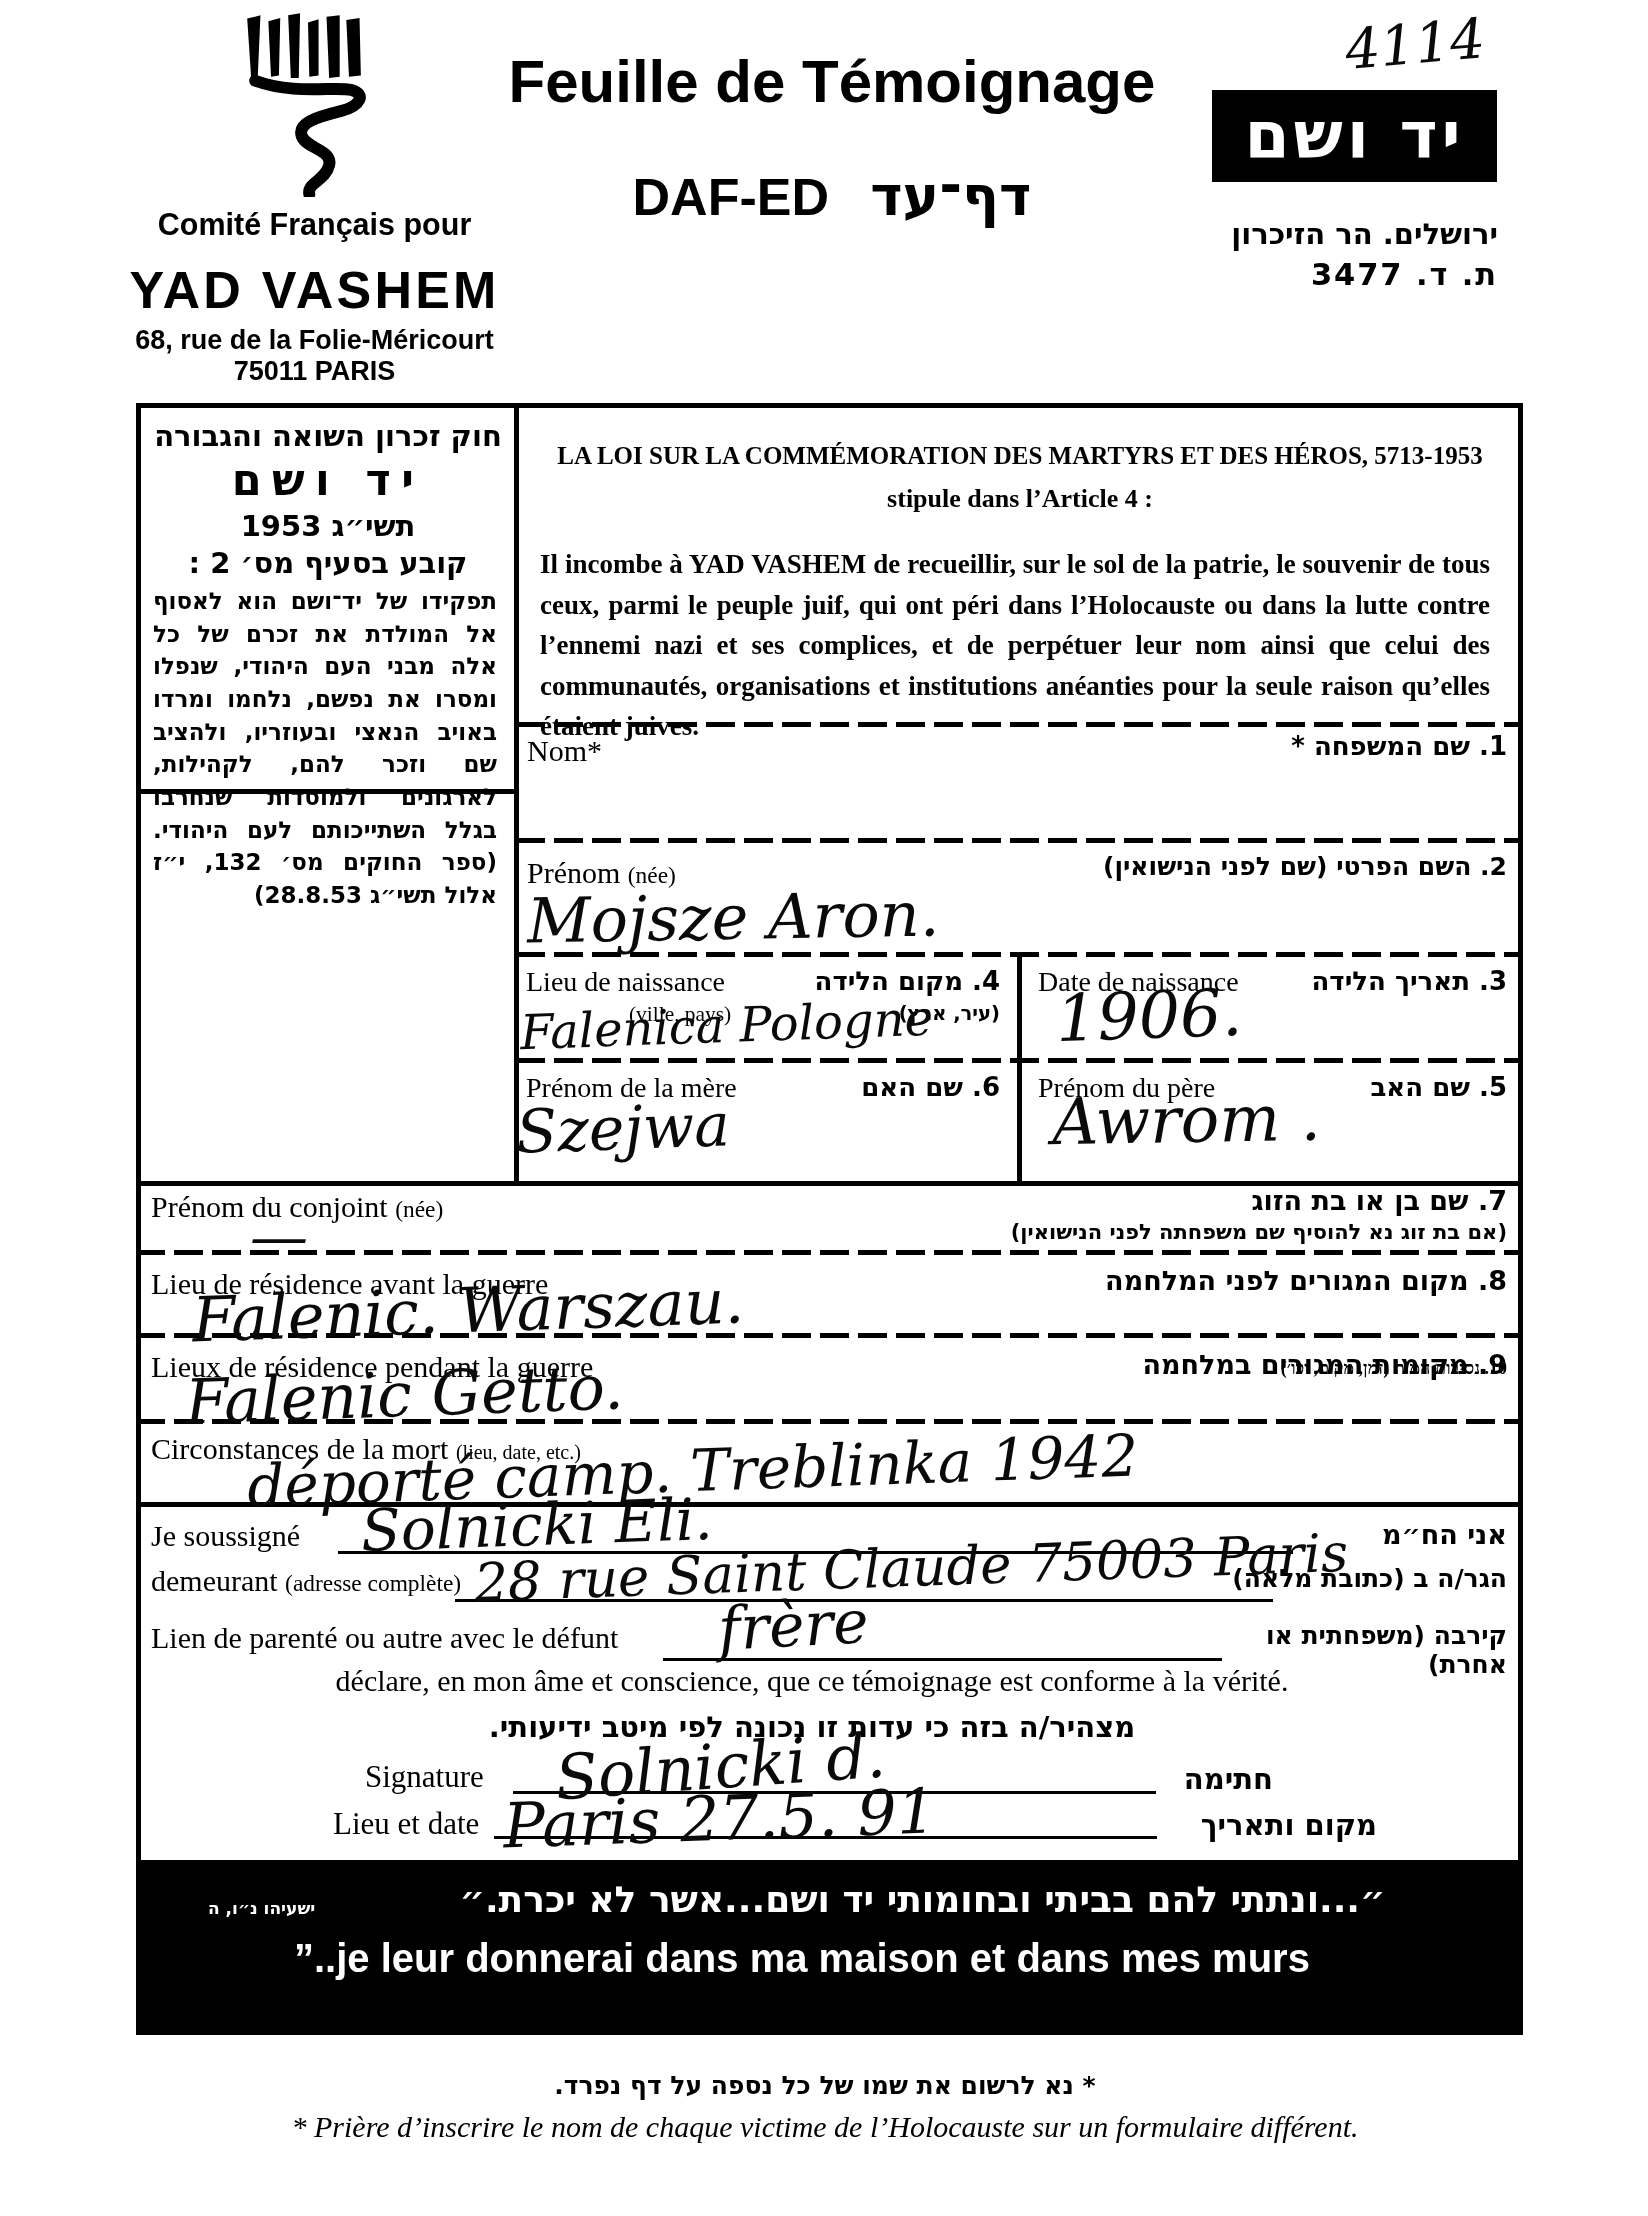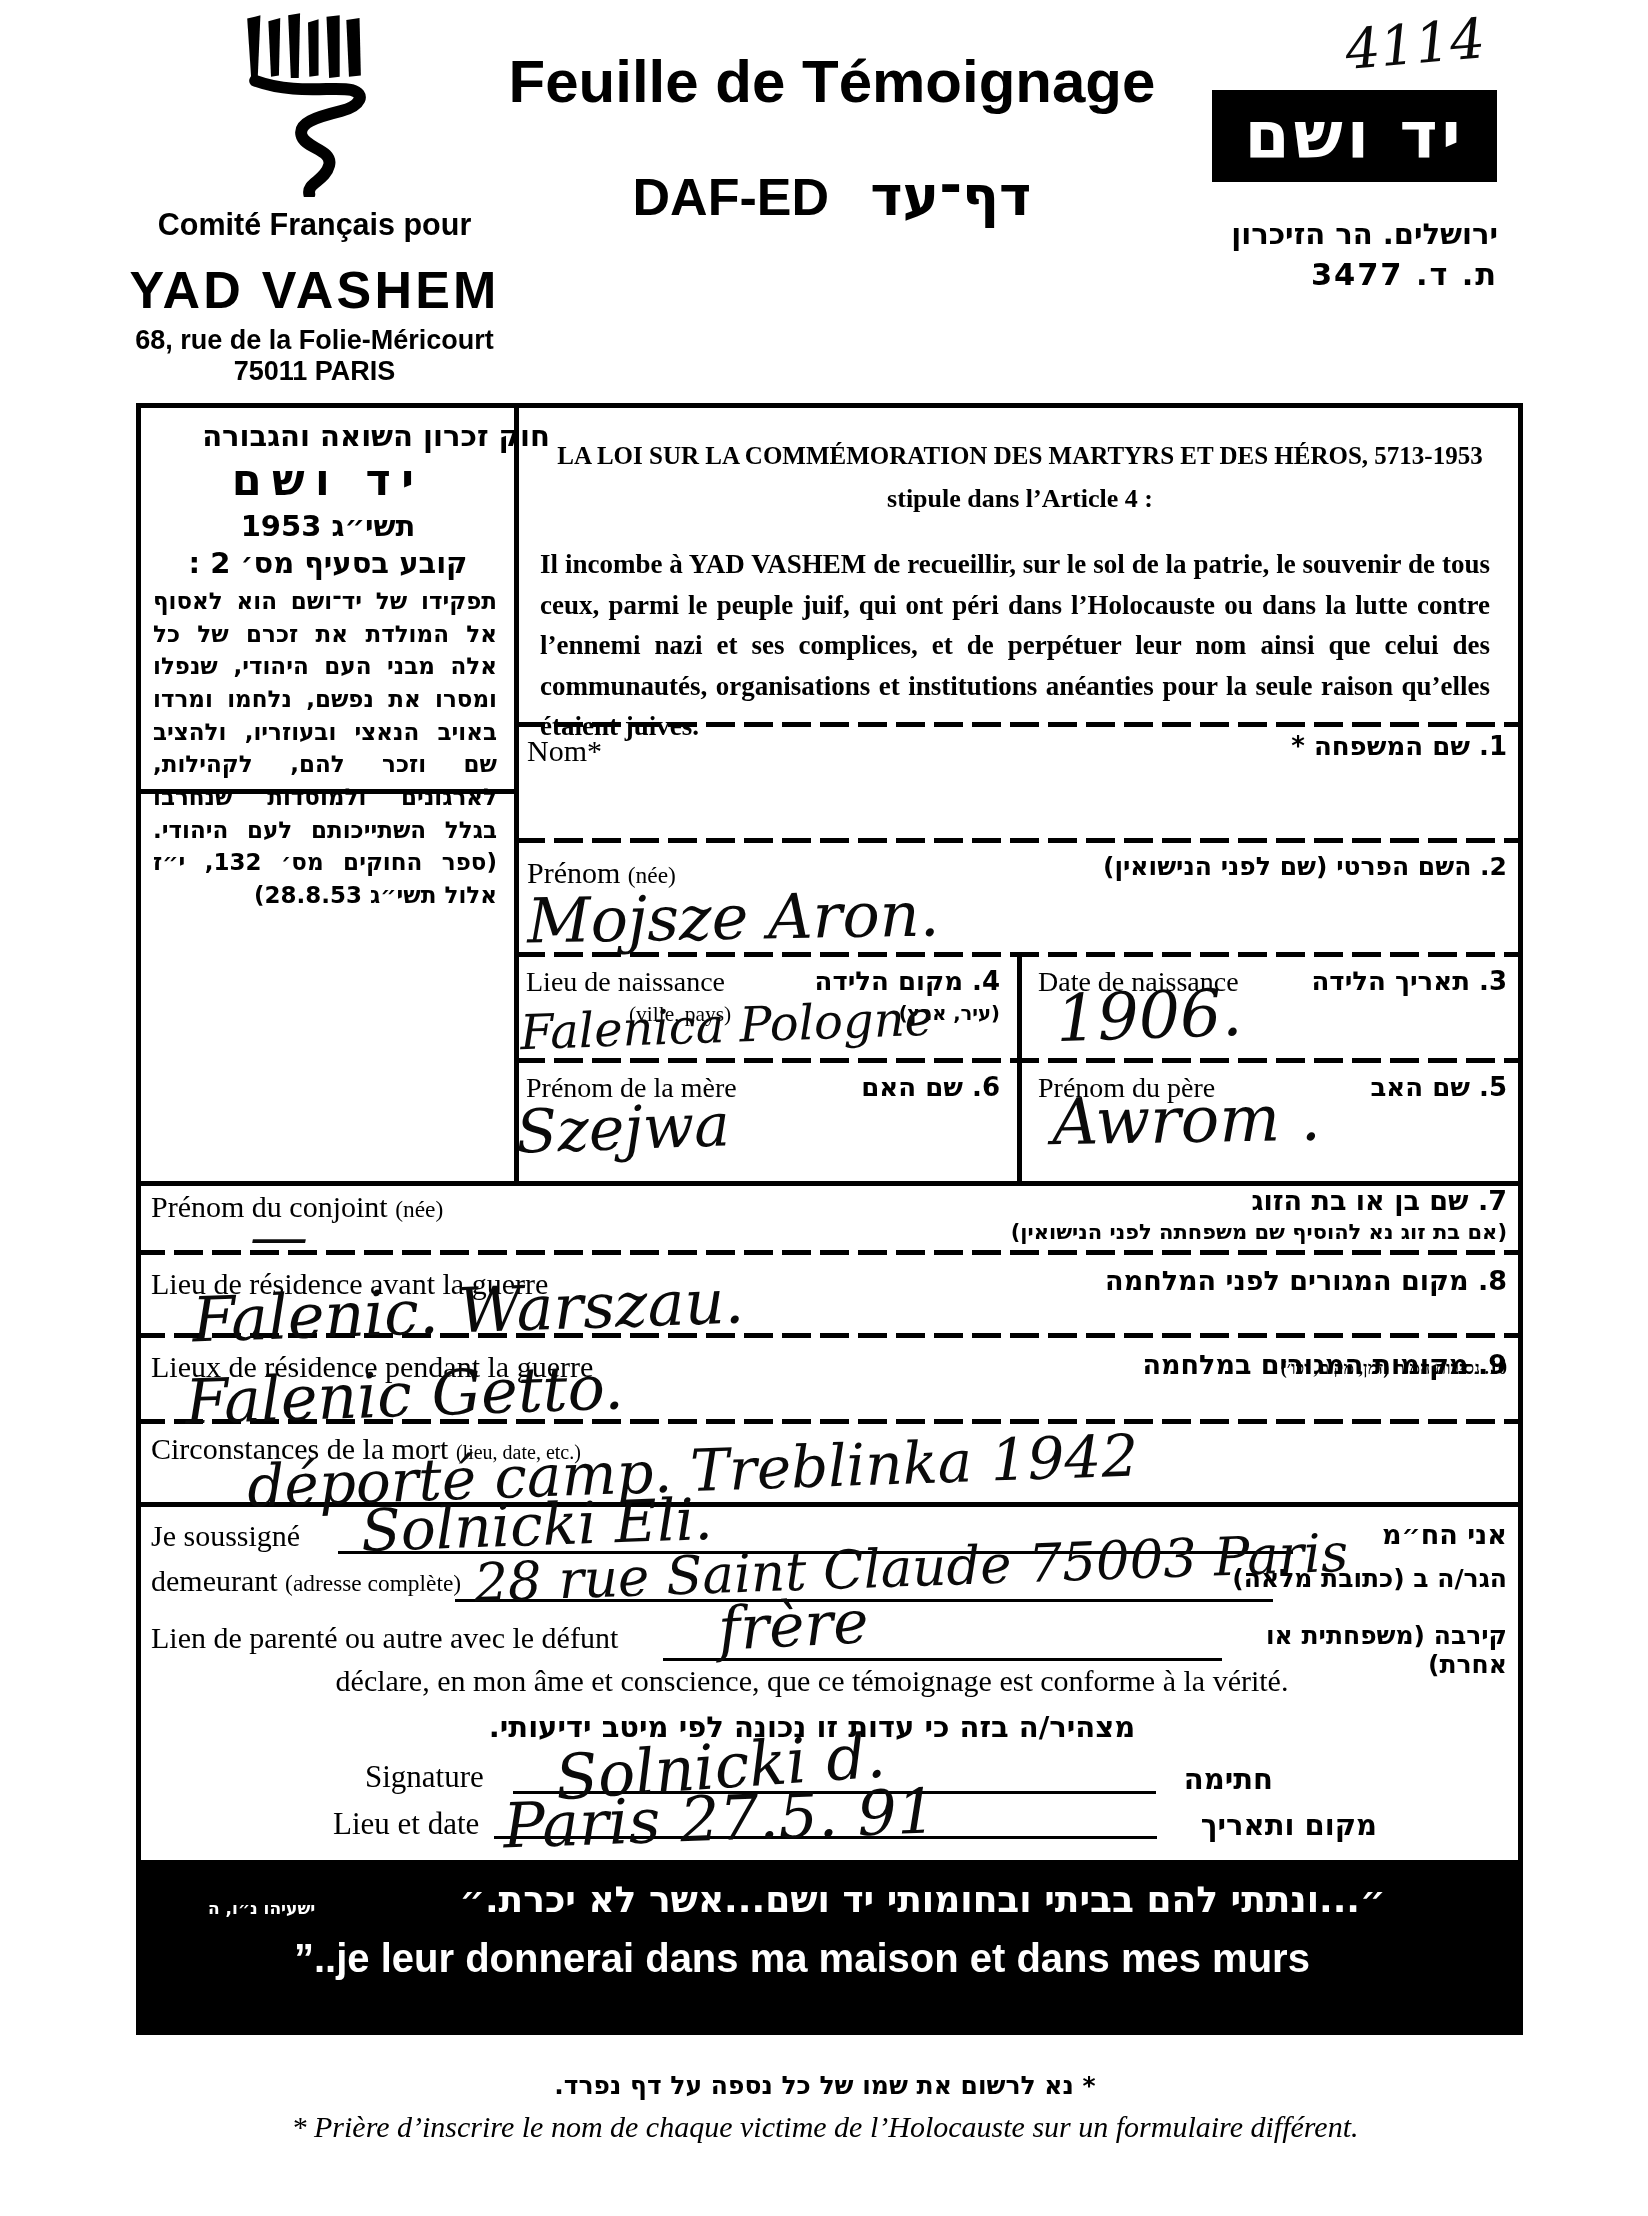--- a/index.html
+++ b/index.html
@@ -70,21 +70,21 @@
   <div class="dashline" style="left:516px;top:838px;width:1007px;"></div>
   <div class="dashline" style="left:516px;top:952px;width:1007px;"></div>
   <div class="dashline" style="left:516px;top:1058px;width:1007px;"></div>
   <div class="vline" style="left:1017px;top:952px;width:4.5px;height:229px;"></div>
   <div class="hline" style="left:136px;top:1181px;width:1387px;height:5.2px;"></div>
   <div class="dashline" style="left:136px;top:1250px;width:1387px;"></div>
   <div class="dashline" style="left:136px;top:1333px;width:1387px;"></div>
   <div class="dashline" style="left:136px;top:1419px;width:1387px;"></div>
   <div class="hline" style="left:136px;top:1502px;width:1387px;height:5.2px;"></div>
 
-  <div class="abs he center" style="left:142px;top:419px;width:372px;font-size:29px;padding-left:48px;">חוק זכרון השואה והגבורה</div>
+  <div class="abs he center" style="left:142px;top:419px;width:372px;font-size:29px;">חוק זכרון השואה והגבורה</div>
   <div class="abs he center" style="left:142px;top:455px;width:372px;font-size:43px;letter-spacing:10.4px;">יד ושם</div>
   <div class="abs he center" style="left:142px;top:509px;width:372px;font-size:29px;">תשי״ג 1953</div>
   <div class="abs he center" style="left:142px;top:546px;width:372px;font-size:29px;">קובע בסעיף מס׳ 2 :</div>
   <div class="abs he just" style="left:153px;top:585px;width:344px;font-size:23px;line-height:1.42;">תפקידו של יד־ושם הוא לאסוף אל המולדת את זכרם של כל אלה מבני העם היהודי, שנפלו ומסרו את נפשם, נלחמו ומרדו באויב הנאצי ובעוזריו, ולהציב שם וזכר להם, לקהילות, לארגונים ולמוסדות שנחרבו בגלל השתייכותם לעם היהודי. (ספר החוקים מס׳ 132, י״ז אלול תשי״ג 28.8.53)</div>
 
 
   <div class="abs center serif nowrap" style="left:520px;top:442px;width:1000px;font-weight:bold;font-size:25px;">LA LOI SUR LA COMMÉMORATION DES MARTYRS ET DES HÉROS, 5713-1953</div>
   <div class="abs center serif" style="left:520px;top:484px;width:1000px;font-weight:bold;font-size:26px;">stipule dans l’Article 4 :</div>
   <div class="abs serif just" style="left:540px;top:544px;width:950px;font-weight:bold;font-size:27px;line-height:1.5;">Il incombe à YAD VASHEM de recueillir, sur le sol de la patrie, le souvenir de tous ceux, parmi le peuple juif, qui ont péri dans l’Holocauste ou dans la lutte contre l’ennemi nazi et ses complices, et de perpétuer leur nom ainsi que celui des communautés, organisations et institutions anéanties pour la seule raison qu’elles étaient juives.</div>
 

